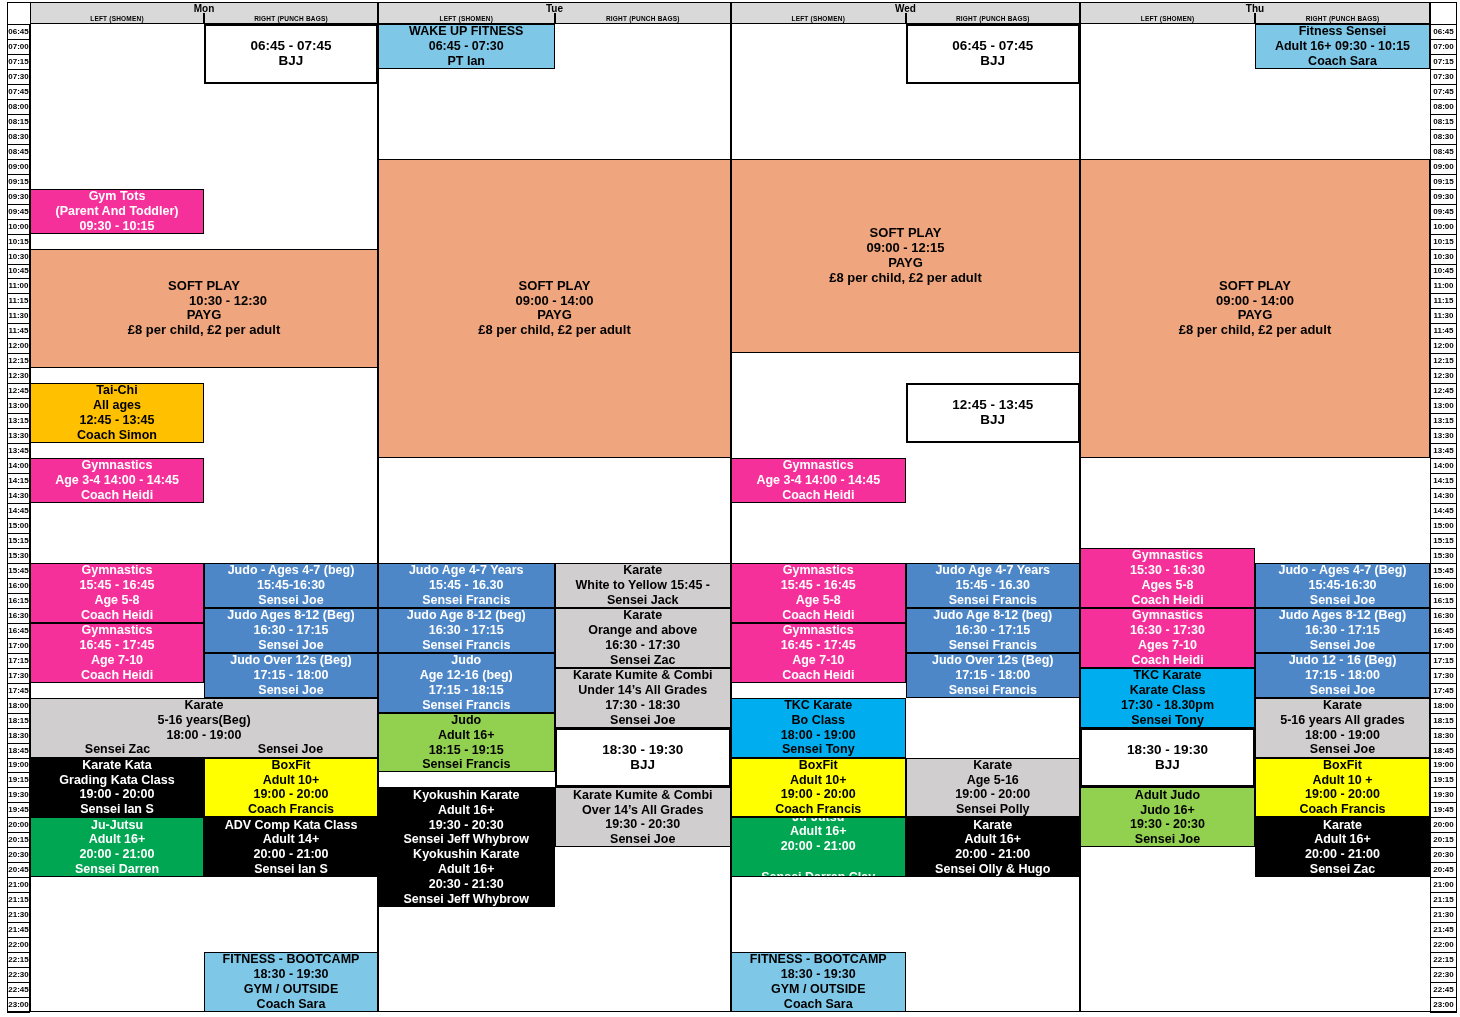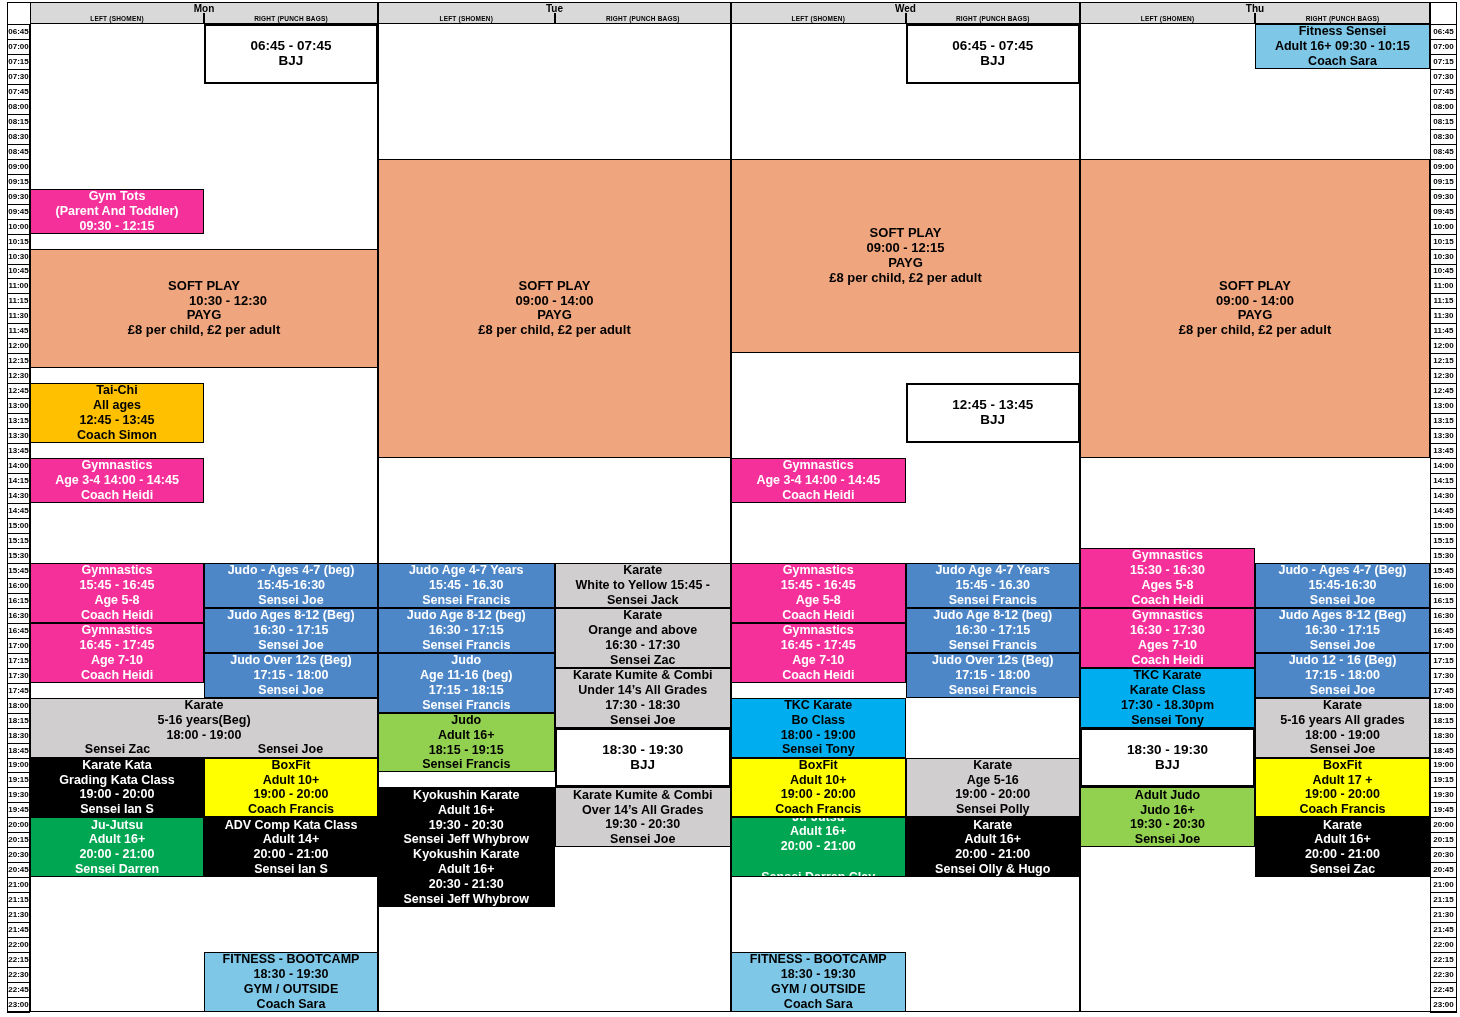--- a/index.html
+++ b/index.html
@@ -178,21 +178,21 @@
     <div class="day-header" style="left: 1080px; top: 2px; width: 350px; height: 12px;">Thu</div>
     <div class="col-header" style="left: 1080px; top: 13px; width: 175px; height: 11px;">LEFT (SHOMEN)</div>
     <div class="col-header" style="left: 1255px; top: 13px; width: 175px; height: 11px;">RIGHT (PUNCH BAGS)</div>
     <div class="event white-block" style="left: 204px; top: 24px; width: 174px; height: 59.8788px; background: rgb(255, 255, 255); color: rgb(0, 0, 0); font-size: 13.5px;">
       <div class="ev-line" style="line-height: 14.8697px;">06:45 - 07:45</div>
       <div class="ev-line" style="line-height: 14.8697px;">BJJ</div>
     </div>
     <div class="event" style="left: 30px; top: 188.667px; width: 174px; height: 44.9091px; background: rgb(245, 48, 155); color: rgb(255, 255, 255); font-size: 12.5px;">
       <div class="ev-line" style="line-height: 14.8697px;">Gym Tots</div>
       <div class="ev-line" style="line-height: 14.8697px;">(Parent And Toddler)</div>
-      <div class="ev-line" style="line-height: 14.8697px;">09:30 - 12:15</div>
+      <div class="ev-line" style="line-height: 14.8697px;">09:30 - 10:15</div>
     </div>
     <div class="event" style="left: 30px; top: 248.545px; width: 348px; height: 119.758px; background: rgb(239, 165, 125); color: rgb(0, 0, 0); font-size: 13px;">
       <div class="ev-line" style="line-height: 14.8697px;">SOFT PLAY</div>
       <div class="ev-line" style="line-height: 14.8697px; padding-left: 48px;">10:30 - 12:30</div>
       <div class="ev-line" style="line-height: 14.8697px;">PAYG</div>
       <div class="ev-line" style="line-height: 14.8697px;">£8 per child, £2 per adult</div>
     </div>
     <div class="event" style="left: 30px; top: 383.273px; width: 174px; height: 59.8788px; background: rgb(255, 192, 0); color: rgb(0, 0, 0); font-size: 12.5px;">
       <div class="ev-line" style="line-height: 14.8697px;">Tai-Chi</div>
       <div class="ev-line" style="line-height: 14.8697px;">All ages</div>
@@ -263,39 +263,44 @@
       <div class="ev-line" style="line-height: 14.8697px;">Adult 14+</div>
       <div class="ev-line" style="line-height: 14.8697px;">20:00 - 21:00</div>
       <div class="ev-line" style="line-height: 14.8697px;">Sensei Ian S</div>
     </div>
     <div class="event" style="left: 204px; top: 952.121px; width: 174px; height: 59.8788px; background: rgb(126, 199, 231); color: rgb(0, 0, 0); font-size: 12.5px;">
       <div class="ev-line" style="line-height: 14.8697px;">FITNESS - BOOTCAMP</div>
       <div class="ev-line" style="line-height: 14.8697px;">18:30 - 19:30</div>
       <div class="ev-line" style="line-height: 14.8697px;">GYM / OUTSIDE</div>
       <div class="ev-line" style="line-height: 14.8697px;">Coach Sara</div>
     </div>
+    <div class="event" style="left: 378px; top: 24px; width: 176.5px; height: 44.9091px; background: rgb(126, 199, 231); color: rgb(0, 0, 0); font-size: 12.5px;">
+      <div class="ev-line" style="line-height: 14.8697px;">WAKE UP FITNESS</div>
+      <div class="ev-line" style="line-height: 14.8697px;">06:45 - 07:30</div>
+      <div class="ev-line" style="line-height: 14.8697px;">PT Ian</div>
+    </div>
     <div class="event" style="left: 378px; top: 158.727px; width: 353px; height: 299.394px; background: rgb(239, 165, 125); color: rgb(0, 0, 0); font-size: 13px;">
       <div class="ev-line" style="line-height: 14.8697px;">SOFT PLAY</div>
       <div class="ev-line" style="line-height: 14.8697px;">09:00 - 14:00</div>
       <div class="ev-line" style="line-height: 14.8697px;">PAYG</div>
       <div class="ev-line" style="line-height: 14.8697px;">£8 per child, £2 per adult</div>
     </div>
     <div class="event" style="left: 378px; top: 562.909px; width: 176.5px; height: 44.9091px; background: rgb(78, 135, 200); color: rgb(255, 255, 255); font-size: 12.5px;">
       <div class="ev-line" style="line-height: 14.8697px;">Judo Age 4-7 Years</div>
       <div class="ev-line" style="line-height: 14.8697px;">15:45 - 16.30</div>
       <div class="ev-line" style="line-height: 14.8697px;">Sensei Francis</div>
     </div>
     <div class="event" style="left: 378px; top: 607.818px; width: 176.5px; height: 44.9091px; background: rgb(78, 135, 200); color: rgb(255, 255, 255); font-size: 12.5px;">
       <div class="ev-line" style="line-height: 14.8697px;">Judo Age 8-12 (beg)</div>
       <div class="ev-line" style="line-height: 14.8697px;">16:30 - 17:15</div>
       <div class="ev-line" style="line-height: 14.8697px;">Sensei Francis</div>
     </div>
     <div class="event" style="left: 378px; top: 652.727px; width: 176.5px; height: 59.8788px; background: rgb(78, 135, 200); color: rgb(255, 255, 255); font-size: 12.5px;">
       <div class="ev-line" style="line-height: 14.8697px;">Judo</div>
-      <div class="ev-line" style="line-height: 14.8697px;">Age 11-16 (beg)</div>
+      <div class="ev-line" style="line-height: 14.8697px;">Age 12-16 (beg)</div>
       <div class="ev-line" style="line-height: 14.8697px;">17:15 - 18:15</div>
       <div class="ev-line" style="line-height: 14.8697px;">Sensei Francis</div>
     </div>
     <div class="event" style="left: 378px; top: 712.606px; width: 176.5px; height: 59.8788px; background: rgb(146, 208, 80); color: rgb(0, 0, 0); font-size: 12.5px;">
       <div class="ev-line" style="line-height: 14.8697px;">Judo</div>
       <div class="ev-line" style="line-height: 14.8697px;">Adult 16+</div>
       <div class="ev-line" style="line-height: 14.8697px;">18:15 - 19:15</div>
       <div class="ev-line" style="line-height: 14.8697px;">Sensei Francis</div>
     </div>
     <div class="event" style="left: 378px; top: 787.455px; width: 176.5px; height: 119.758px; background: rgb(0, 0, 0); color: rgb(255, 255, 255); font-size: 12.5px;">
@@ -472,21 +477,21 @@
       <div class="ev-line" style="line-height: 14.8697px;">Sensei Joe</div>
     </div>
     <div class="event" style="left: 1255px; top: 697.636px; width: 175px; height: 59.8788px; background: rgb(208, 206, 206); color: rgb(0, 0, 0); font-size: 12.5px;">
       <div class="ev-line" style="line-height: 14.8697px;">Karate</div>
       <div class="ev-line" style="line-height: 14.8697px;">5-16 years All grades</div>
       <div class="ev-line" style="line-height: 14.8697px;">18:00 - 19:00</div>
       <div class="ev-line" style="line-height: 14.8697px;">Sensei Joe</div>
     </div>
     <div class="event" style="left: 1255px; top: 757.515px; width: 175px; height: 59.8788px; background: rgb(255, 255, 0); color: rgb(0, 0, 0); font-size: 12.5px;">
       <div class="ev-line" style="line-height: 14.8697px;">BoxFit</div>
-      <div class="ev-line" style="line-height: 14.8697px;">Adult 17 +</div>
+      <div class="ev-line" style="line-height: 14.8697px;">Adult 10 +</div>
       <div class="ev-line" style="line-height: 14.8697px;">19:00 - 20:00</div>
       <div class="ev-line" style="line-height: 14.8697px;">Coach Francis</div>
     </div>
     <div class="event" style="left: 1255px; top: 817.394px; width: 175px; height: 59.8788px; background: rgb(0, 0, 0); color: rgb(255, 255, 255); font-size: 12.5px;">
       <div class="ev-line" style="line-height: 14.8697px;">Karate</div>
       <div class="ev-line" style="line-height: 14.8697px;">Adult 16+</div>
       <div class="ev-line" style="line-height: 14.8697px;">20:00 - 21:00</div>
       <div class="ev-line" style="line-height: 14.8697px;">Sensei Zac</div>
     </div>
     <div class="vline" style="left: 29.5px; top: 2px; width: 1px; height: 1010px;"></div>

